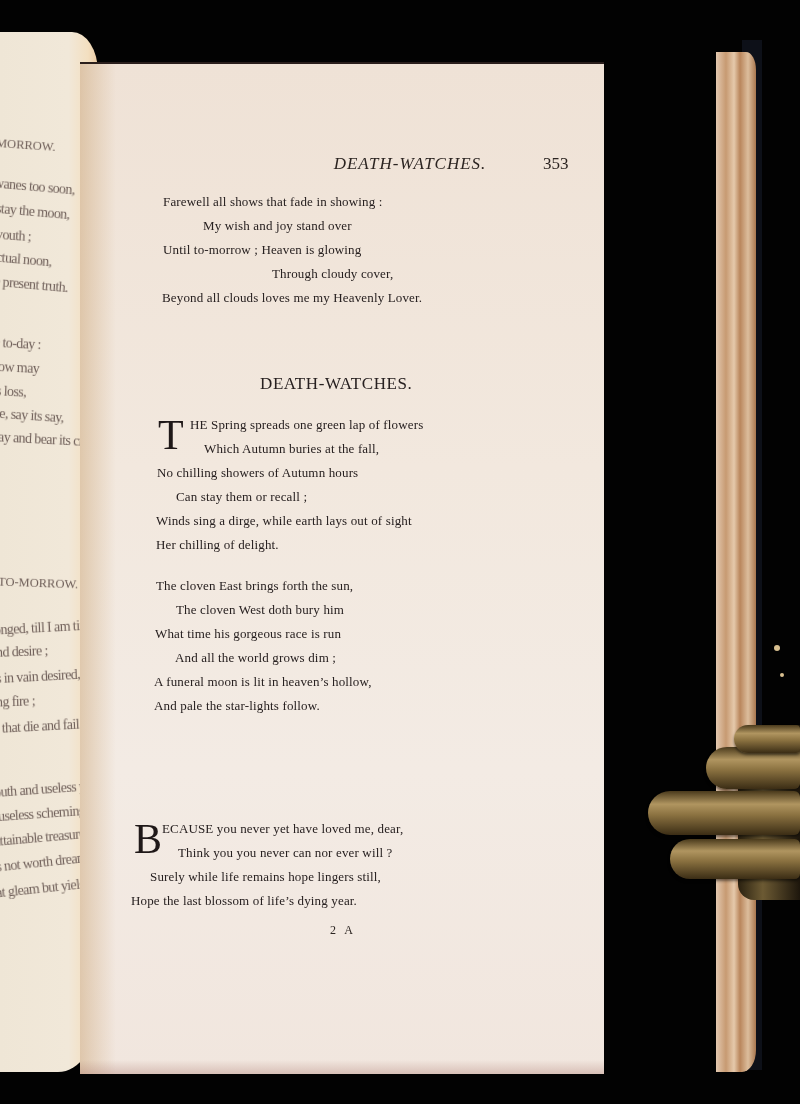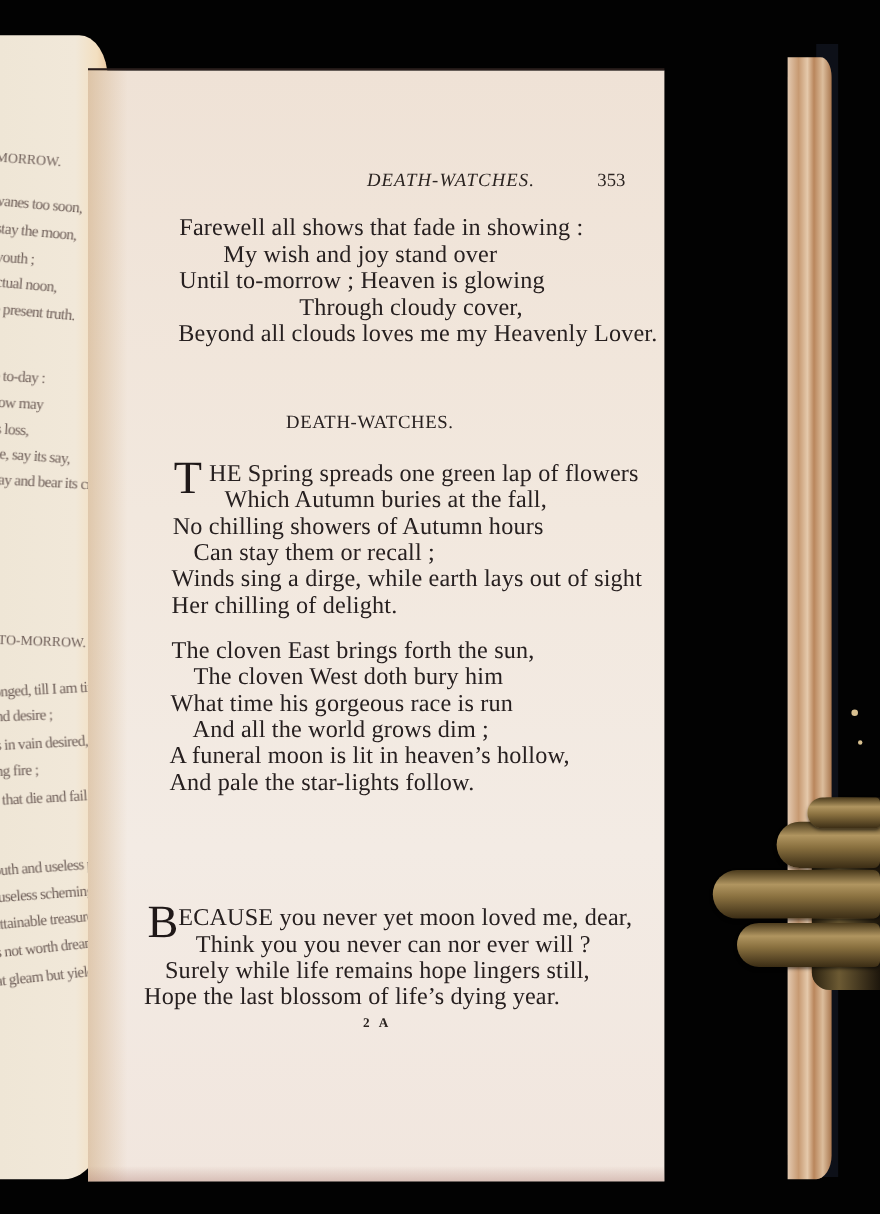--- a/index.html
+++ b/index.html
@@ -54,32 +54,32 @@
 
     .running-head {
       position: absolute; top: 90px; left: 180px; width: 300px; text-align: center;
       font-style: italic; font-size: 17px; letter-spacing: 1px; color: #2b2421;
     }
     .page-number {
       position: absolute; top: 90px; left: 463px; font-size: 17px; color: #2b2421;
     }
 
     .line {
-      position: absolute; white-space: nowrap; font-size: 22px; color: #272020;
+      position: absolute; white-space: nowrap; font-size: 13px; color: #272020;
       letter-spacing: 0.15px;
     }
     .title {
       position: absolute; white-space: nowrap; font-size: 17px; color: #272020;
       letter-spacing: 0.6px;
     }
     .dropcap {
       position: absolute; font-size: 42px; line-height: 1; color: #1f1818;
     }
     .signature {
-      position: absolute; font-size: 12px; font-weight: bold; letter-spacing: 3px; color: #2b2421;
+      position: absolute; font-size: 12px; font-weight: normal; letter-spacing: 3px; color: #2b2421;
     }
 
     
     .clasp {
       position: absolute; left: 648px; top: 725px; width: 152px; height: 175px;
     }
     .clasp .finger {
       position: absolute; border-radius: 22px 6px 6px 22px;
       background: linear-gradient(180deg, #4a3a1c 0%, #b09560 30%, #8a7140 55%, #3b2d15 100%);
       box-shadow: 0 2px 3px rgba(0,0,0,0.5);
@@ -144,21 +144,21 @@
     <div class="line" style="left:76px;top:473px;">Her chilling of delight.</div>
 
     <div class="line" style="left:76px;top:514px;">The cloven East brings forth the sun,</div>
     <div class="line" style="left:96px;top:538px;">The cloven West doth bury him</div>
     <div class="line" style="left:75px;top:562px;">What time his gorgeous race is run</div>
     <div class="line" style="left:95px;top:586px;">And all the world grows dim ;</div>
     <div class="line" style="left:74px;top:610px;">A funeral moon is lit in heaven’s hollow,</div>
     <div class="line" style="left:74px;top:634px;">And pale the star-lights follow.</div>
 
     <div class="dropcap" style="left:54px;top:754px;">B</div>
-    <div class="line" style="left:82px;top:757px;">ECAUSE you never yet moon loved me, dear,</div>
+    <div class="line" style="left:82px;top:757px;">ECAUSE you never yet have loved me, dear,</div>
     <div class="line" style="left:98px;top:781px;">Think you you never can nor ever will ?</div>
     <div class="line" style="left:51px;top:829px;">Hope the last blossom of life’s dying year.</div>
     <div class="line" style="left:70px;top:805px;">Surely while life remains hope lingers still,</div>
 
     <div class="signature" style="left:250px;top:859px;">2 A</div>
   </div>
 
   <div class="clasp">
     <div class="base"></div>
     <div class="finger" style="left:58px;top:22px;width:94px;height:42px;"></div>

